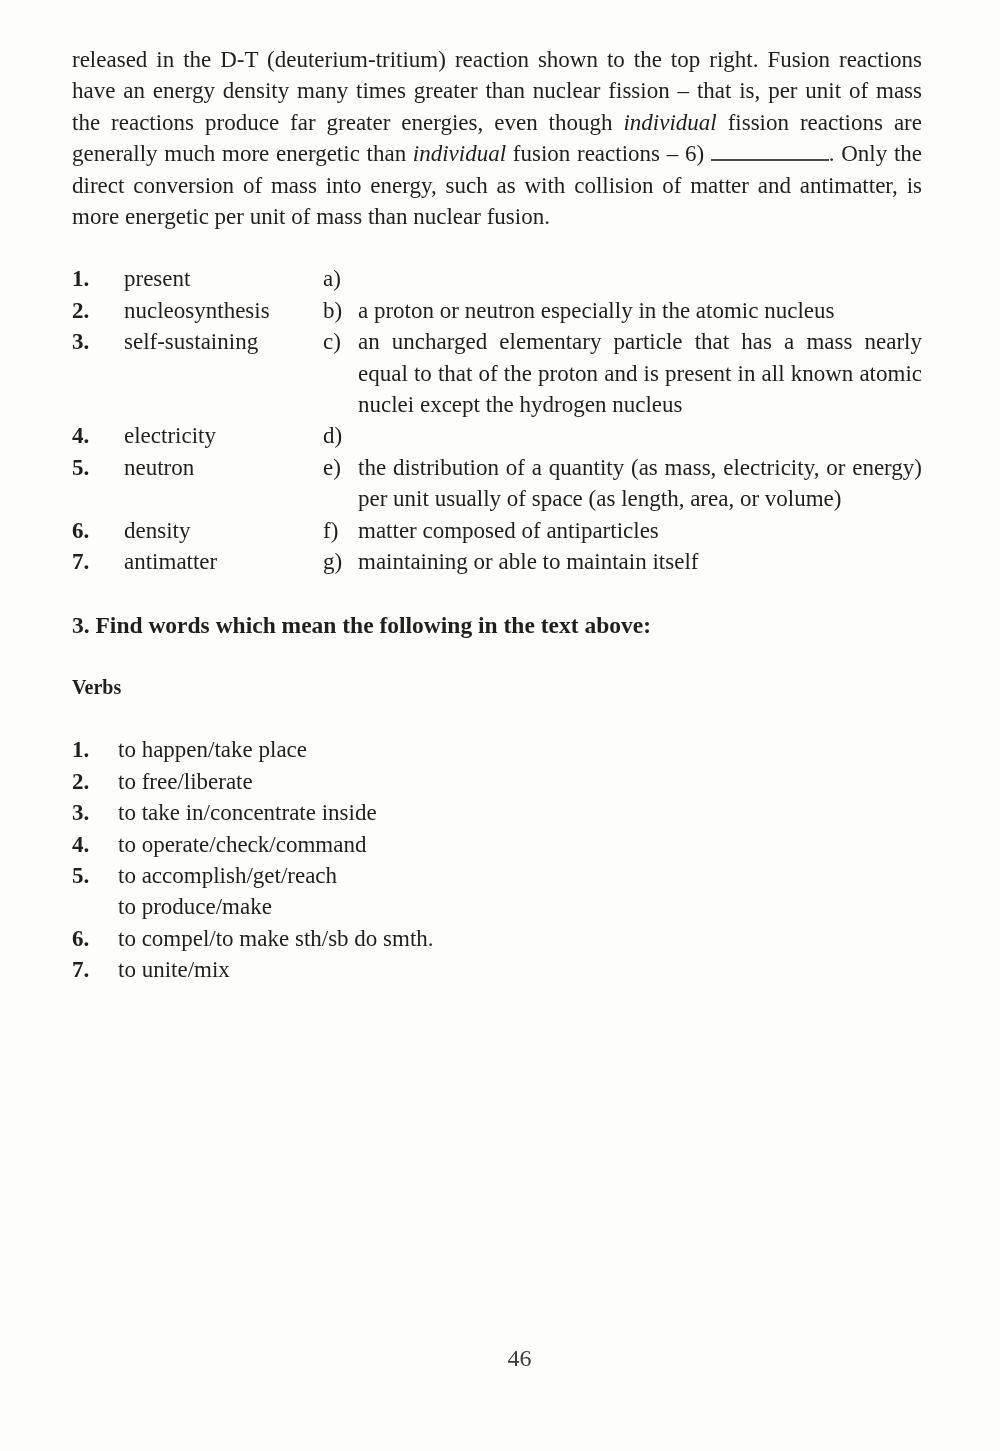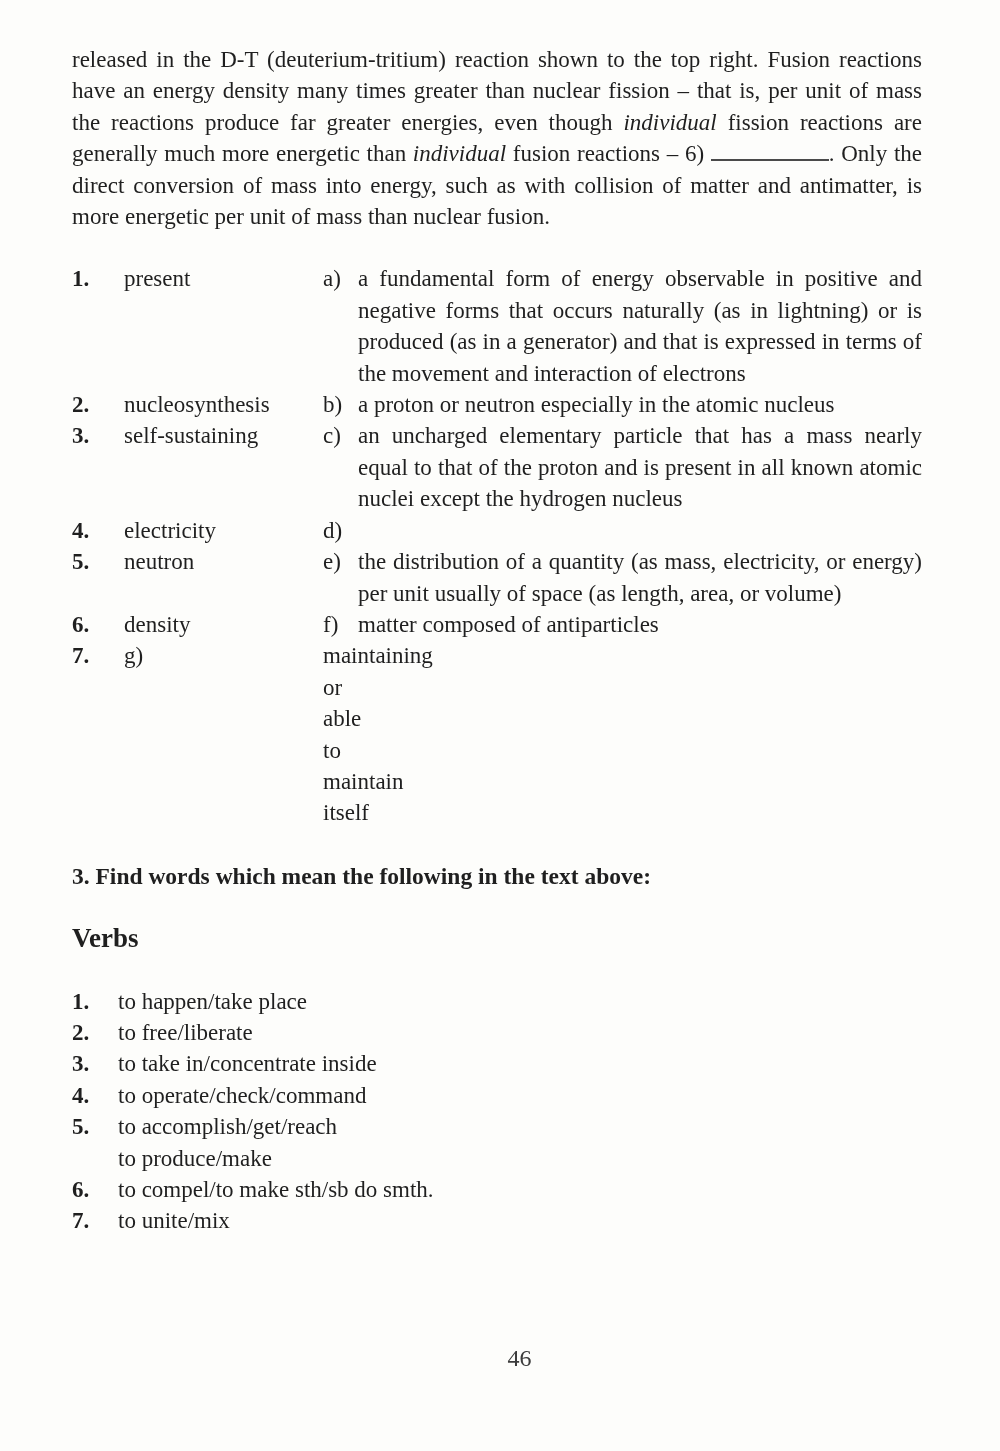--- a/index.html
+++ b/index.html
@@ -43,21 +43,21 @@
   .match-row {
     display: grid;
     grid-template-columns: 52px 199px 35px 1fr;
     align-items: start;
   }
   .m-num { font-weight: bold; }
   .m-def { text-align: justify; }
   .verbs-label {
     margin-top: 31px;
     font-weight: bold;
-    font-size: 27px;
+    font-size: 20px;
     line-height: 31.4px;
   }
   .verb-list { margin-top: 31px; }
   .verb-row {
     display: grid;
     grid-template-columns: 46px 1fr;
     align-items: start;
   }
   .v-num { font-weight: bold; }
   .page-number {
@@ -78,21 +78,20 @@
   <div class="content">
 
     <p class="intro"><span>released in the D-T (deuterium-tritium) reaction shown to the top right. Fusion reactions have an energy density many times greater than nuclear fission – that is, per unit of mass the reactions produce far greater energies, even though </span><span class="italic">individual</span><span> fission reactions are generally much more energetic than </span><span class="italic">individual</span><span> fusion reactions – 6) </span><span class="blank"></span><span>. Only the direct conversion of mass into energy, such as with collision of matter and antimatter, is more energetic per unit of mass than nuclear fusion.</span></p>
 
 
     <div class="match-list">
       <div class="match-row">
         <span class="m-num">1.</span>
         <span class="m-term">present</span>
         <span class="m-letter">a)</span>
-        <span class="m-def">a fundamental form of energy observable in positive and negative forms that occurs naturally (as in lightning) or is produced (as in a generator) and that is expressed in terms of the movement and interaction of electrons</span>
       </div>
       <div class="match-row">
         <span class="m-num">2.</span>
         <span class="m-term">nucleosynthesis</span>
         <span class="m-letter">b)</span>
         <span class="m-def">a proton or neutron especially in the atomic nucleus</span>
       </div>
       <div class="match-row">
         <span class="m-num">3.</span>
         <span class="m-term">self-sustaining</span>
@@ -111,20 +110,21 @@
         <span class="m-def">the distribution of a quantity (as mass, electricity, or energy) per unit usually of space (as length, area, or volume)</span>
       </div>
       <div class="match-row">
         <span class="m-num">6.</span>
         <span class="m-term">density</span>
         <span class="m-letter">f)</span>
         <span class="m-def">matter composed of antiparticles</span>
       </div>
       <div class="match-row">
         <span class="m-num">7.</span>
+        <span class="m-term">antimatter</span>
         <span class="m-letter">g)</span>
         <span class="m-def">maintaining or able to maintain itself</span>
       </div>
     </div>
 
     <h2 class="sec">3. Find words which mean the following in the text above:</h2>
 
     <div class="verbs-label">Verbs</div>
 
     <div class="verb-list">

